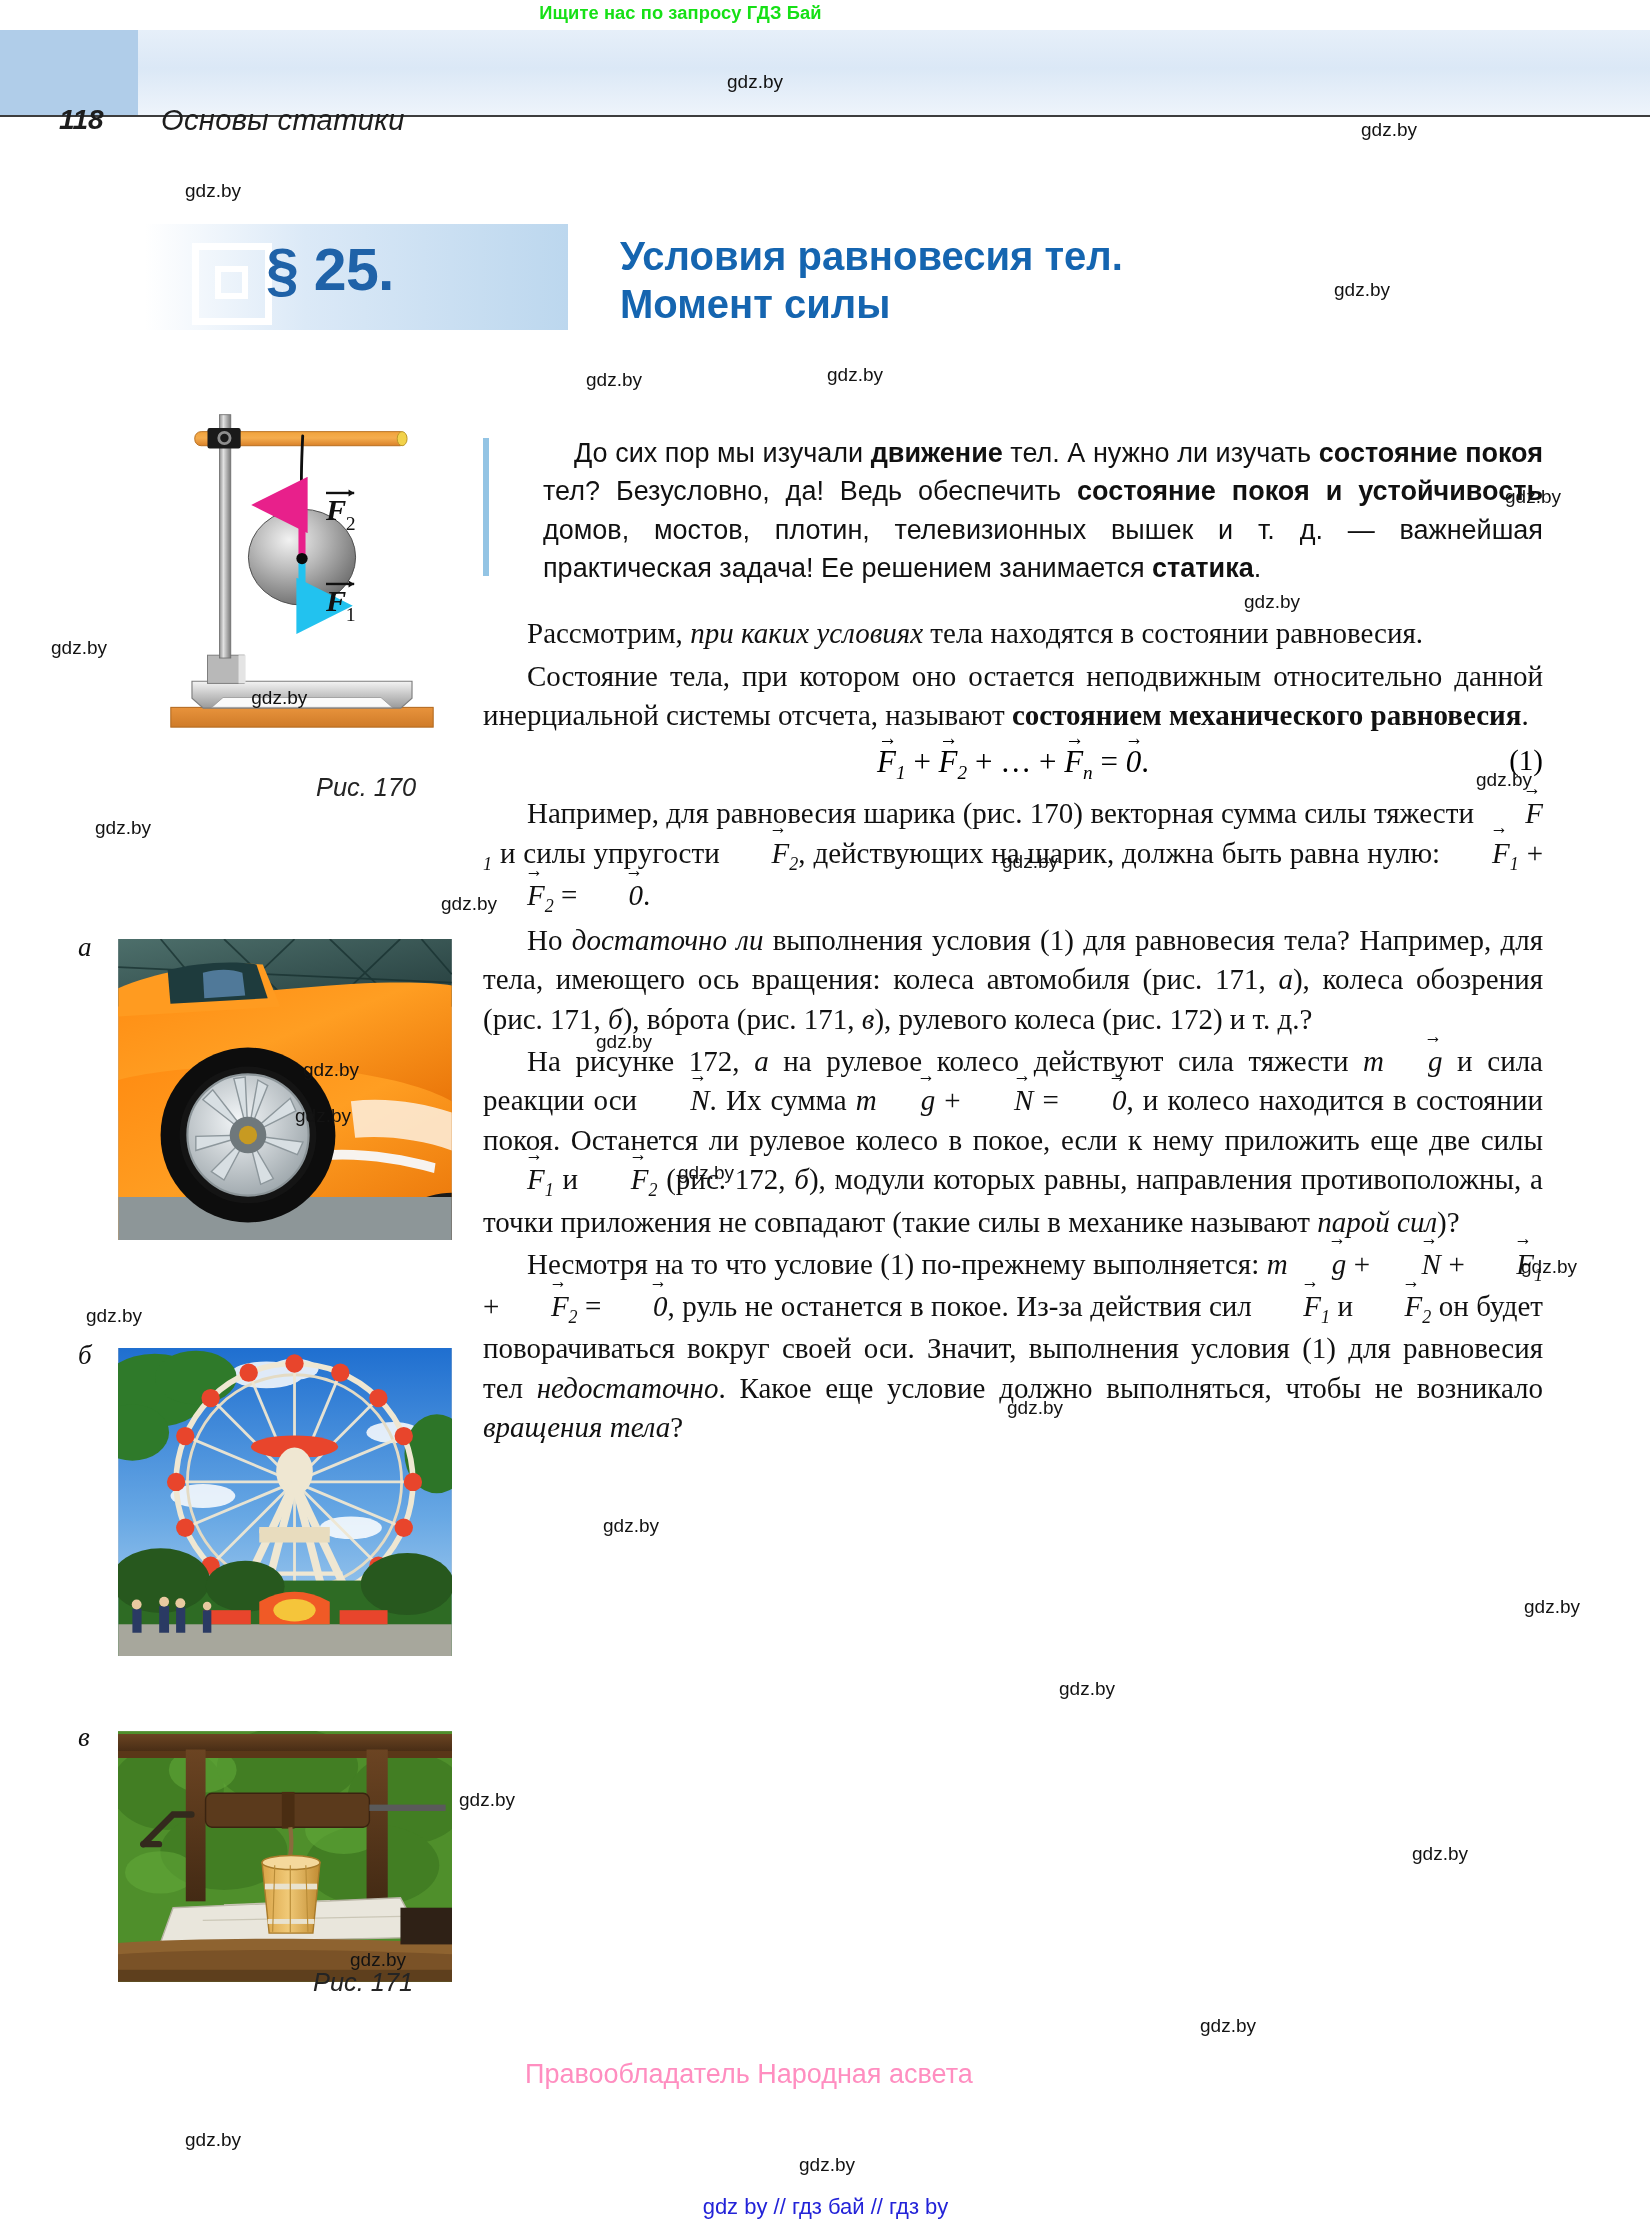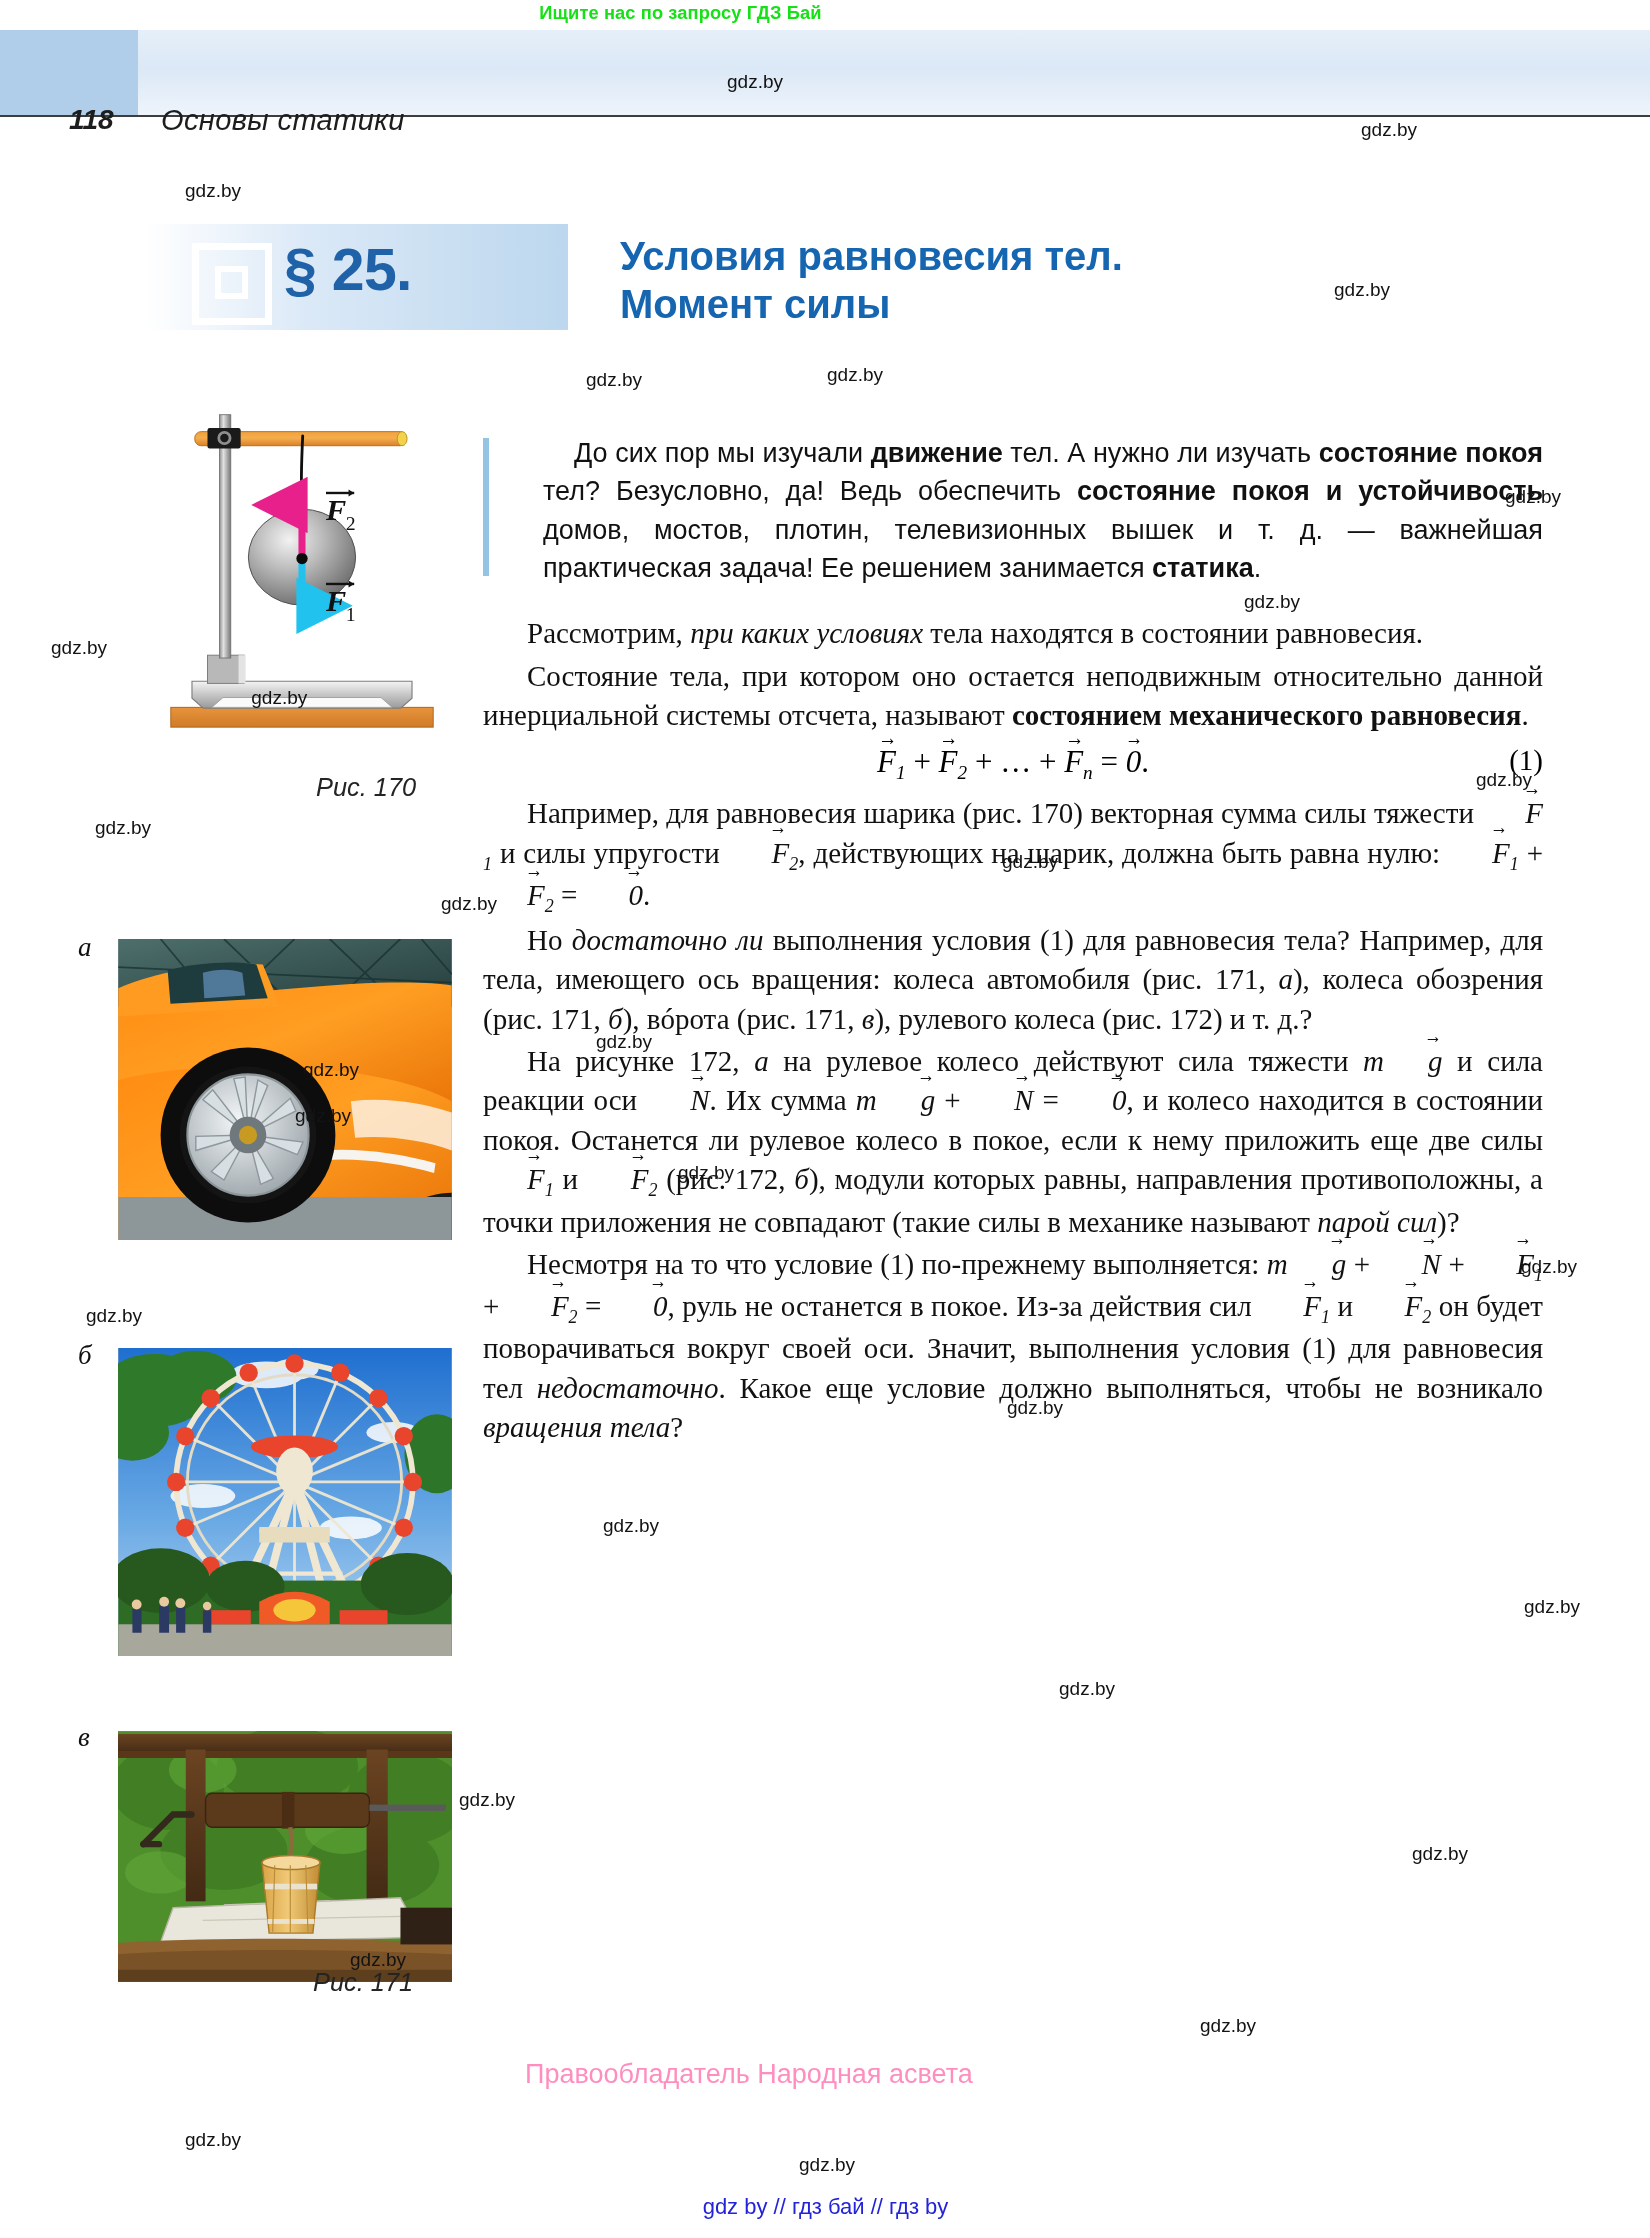--- a/index.html
+++ b/index.html
@@ -24,21 +24,21 @@
   #running-head{
     left:0;top:30px;width:1651px;height:85px;
     background:linear-gradient(180deg,#e6eff9 0%,#dbe8f6 45%,#eef4fb 100%);
     border-bottom:2.8px solid #3d3d3d;
   }
   #page-number-block{
     left:0;top:30px;width:138px;height:85px;
     background:#b0cde9;
   }
   #page-number{
-    left:69px;top:104px;
+    left:59px;top:104px;
     font-family:"Liberation Sans", sans-serif;
     font-style:italic;font-weight:700;font-size:28px;color:#1d1d1d;
   }
   #chapter-title{
     left:161px;top:104px;
     font-family:"Liberation Sans", sans-serif;
     font-style:italic;font-size:29px;color:#1d1d1d;letter-spacing:0.4px;
   }
 
   
@@ -48,21 +48,21 @@
   }
   #section-glyph{
     left:192px;top:243px;width:66px;height:68px;
     border:7px solid #ffffff;
   }
   #section-glyph:after{
     content:"";position:absolute;left:15.5px;top:16px;
     width:21px;height:21px;border:6.4px solid #ffffff;
   }
   #section-number{
-    left:284px;top:236px;
+    left:266px;top:236px;
     font-family:"Liberation Sans", sans-serif;
     font-weight:700;font-size:59px;color:#1f62a8;letter-spacing:-0.7px;
   }
   #section-title{
     left:620px;top:233px;width:706px;
     font-family:"Liberation Sans", sans-serif;
     font-weight:700;font-size:40px;line-height:1.19;color:#1565b0;
   }
 
   

